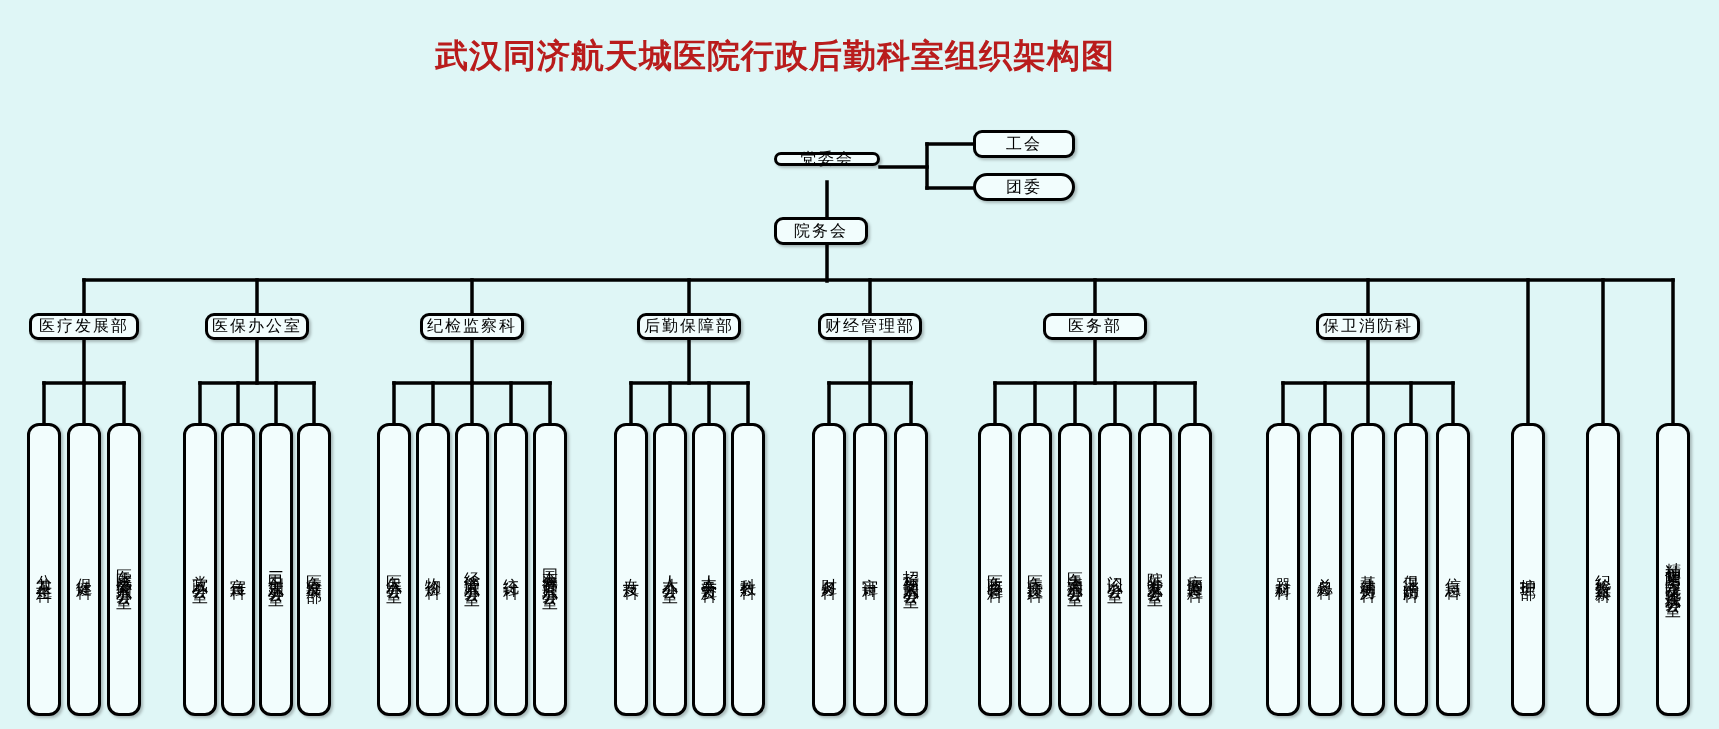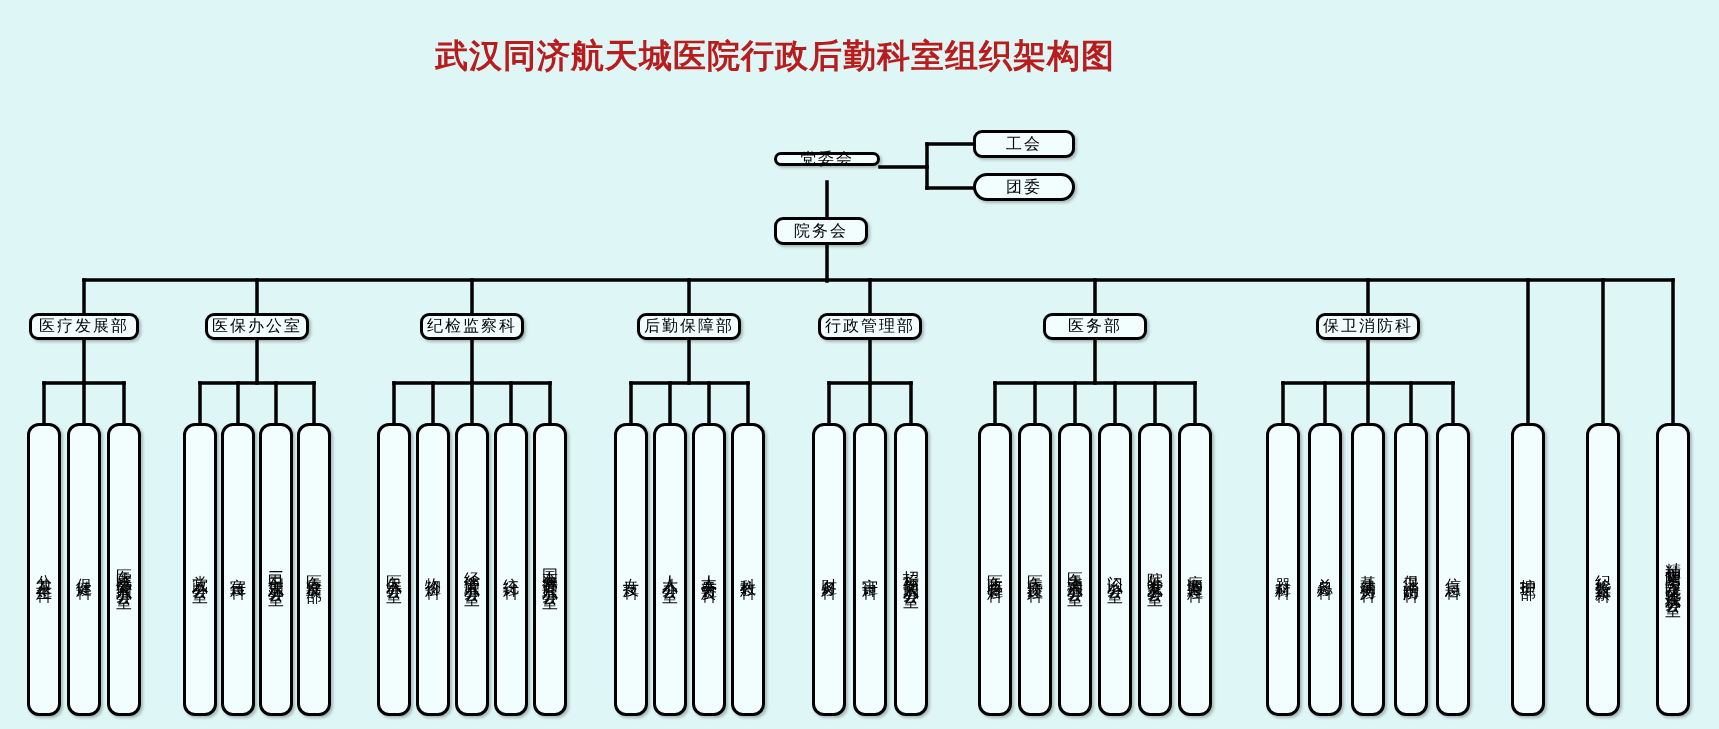--- a/index.html
+++ b/index.html
@@ -140,21 +140,21 @@
 
   <div class="hbox top1">党委会</div>
   <div class="hbox side1">工会</div>
   <div class="hbox side2">团委</div>
   <div class="hbox top2">院务会</div>
 
   <div class="hbox dept" style="left:29px;width:110px">医疗发展部</div>
   <div class="hbox dept" style="left:205px">医保办公室</div>
   <div class="hbox dept" style="left:420px">纪检监察科</div>
   <div class="hbox dept" style="left:637px">后勤保障部</div>
-  <div class="hbox dept" style="left:818px">行政管理部</div>
+  <div class="hbox dept" style="left:818px">财经管理部</div>
   <div class="hbox dept" style="left:1043px">医务部</div>
   <div class="hbox dept" style="left:1316px">保卫消防科</div>
 
   <div class="vbox" style="left:27px">
       <span>公共卫生科</span>
     </div>
   <div class="vbox" style="left:67px">
       <span>保健科</span>
     </div>
   <div class="vbox" style="left:107px">

